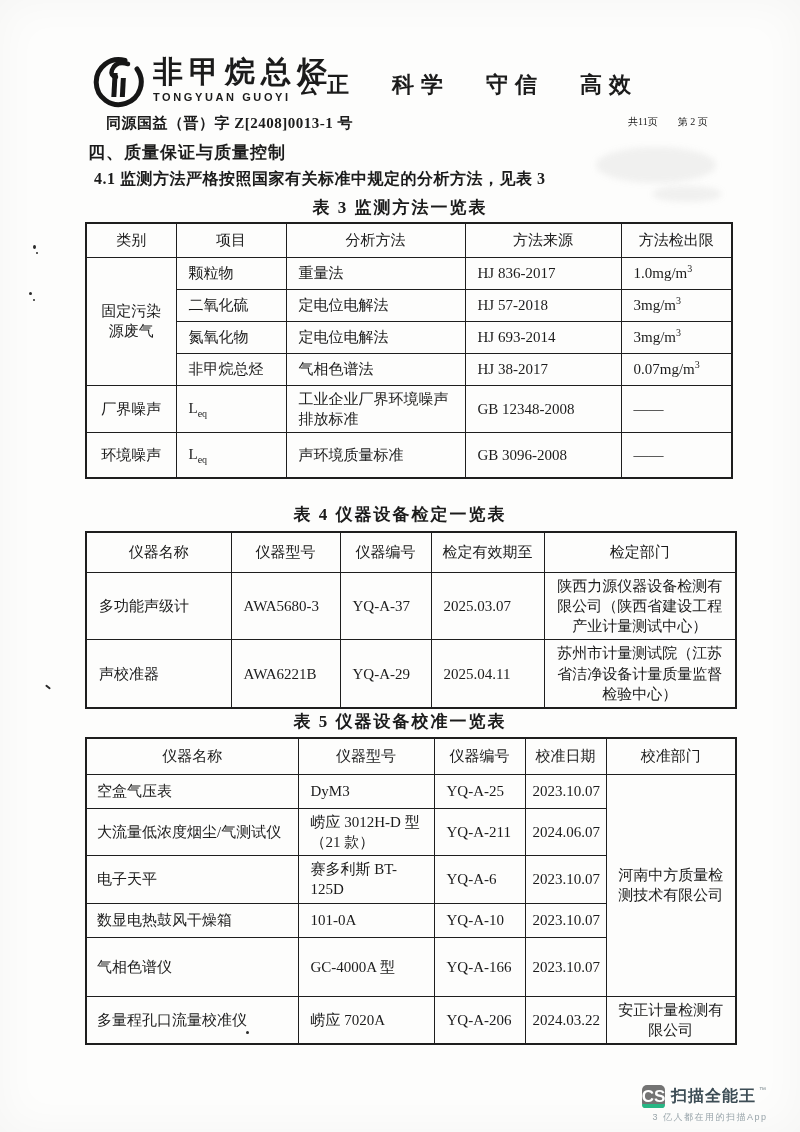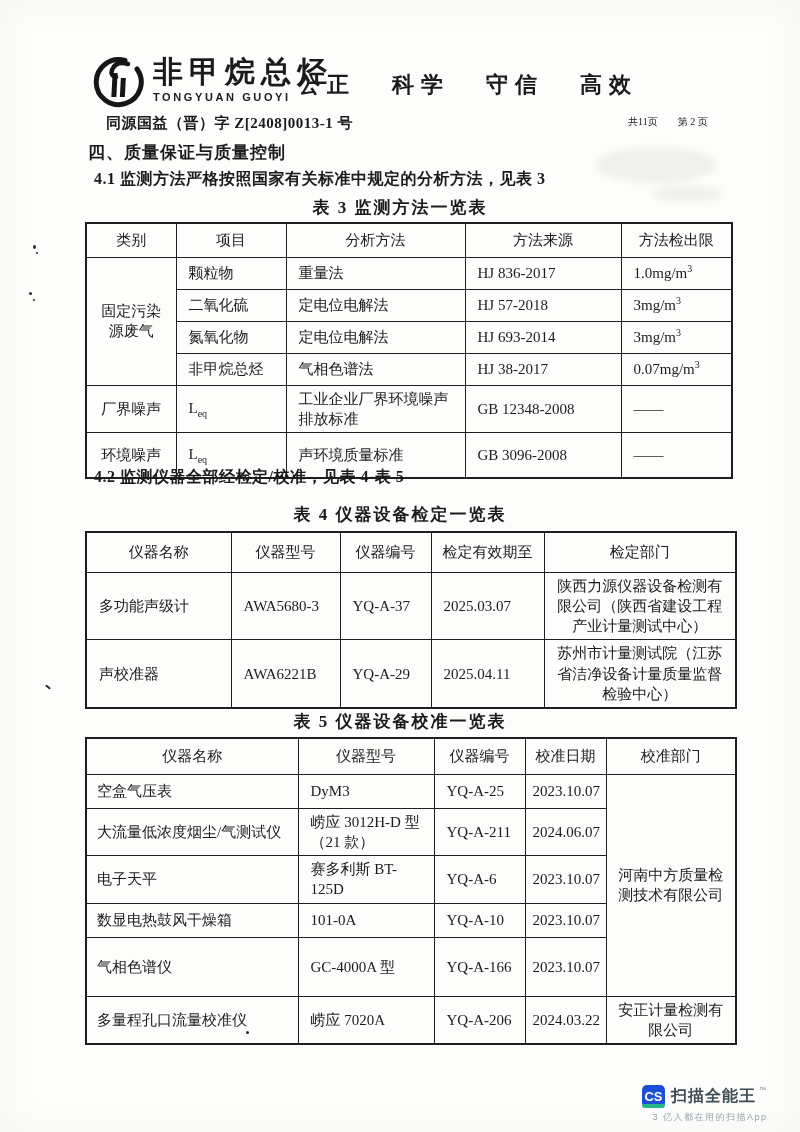--- a/index.html
+++ b/index.html
@@ -38,21 +38,21 @@
   .t4 tr{height:64px;} .t4 tr.hdr{height:40px;}
   .t5{top:737px;width:650px;}
   .t5 tr{height:34px;} .t5 tr.hdr{height:36px;} .t5 tr.tall{height:47px;}
   sup{font-size:10px;} sub{font-size:10px;}
   
   .speck{position:absolute;background:#2a2a2a;border-radius:50%;}
   .smudge{position:absolute;background:rgba(130,130,130,0.10);border-radius:50%;filter:blur(3px);}
   
   .wm{position:absolute;right:14px;bottom:8px;width:152px;font-family:"Liberation Sans","DejaVu Sans",sans-serif;}
   .wm-top{display:flex;align-items:center;gap:6px;margin-left:8px;}
-  .wm-badge{width:23px;height:23px;background:#1d4ed8;border-radius:5px;color:#fff;font-weight:bold;font-size:13px;
+  .wm-badge{width:23px;height:23px;background:#737373;border-radius:5px;color:#fff;font-weight:bold;font-size:17px;
     display:flex;align-items:center;justify-content:center;position:relative;flex:0 0 auto;}
   .wm-badge::after{content:"";position:absolute;left:0;bottom:0;width:100%;height:4px;background:#27b684;border-radius:1px 1px 5px 5px;}
   .wm-name{font-size:16px;font-weight:bold;color:#3d4d55;letter-spacing:1px;white-space:nowrap;}
   .wm-tm{font-size:7px;color:#7b8a90;align-self:flex-start;margin-left:-3px;margin-top:1px;}
   .wm-tagline{font-size:9px;color:#98a4aa;margin-top:3px;text-align:center;letter-spacing:1.5px;white-space:nowrap;}
 </style>
 </head>
 <body>
 
 <div class="page">
@@ -140,21 +140,20 @@
     <tr class="tall">
       <td class="ctr">环境噪声</td>
       <td><span>L</span><sub>eq</sub></td>
       <td>声环境质量标准</td>
       <td>GB 3096-2008</td>
       <td>——</td>
     </tr>
   </tbody>
     </table>
 
-  <div class="para p42">4.2 监测仪器全部经检定/校准，见表 4-表 5</div>
 
   <div class="tbl-title t4t">表 4 仪器设备检定一览表</div>
   <table class="tbl t4">
     <colgroup>
         <col style="width:145px">
         <col style="width:109px">
         <col style="width:91px">
         <col style="width:113px">
         <col style="width:192px">
       </colgroup>

